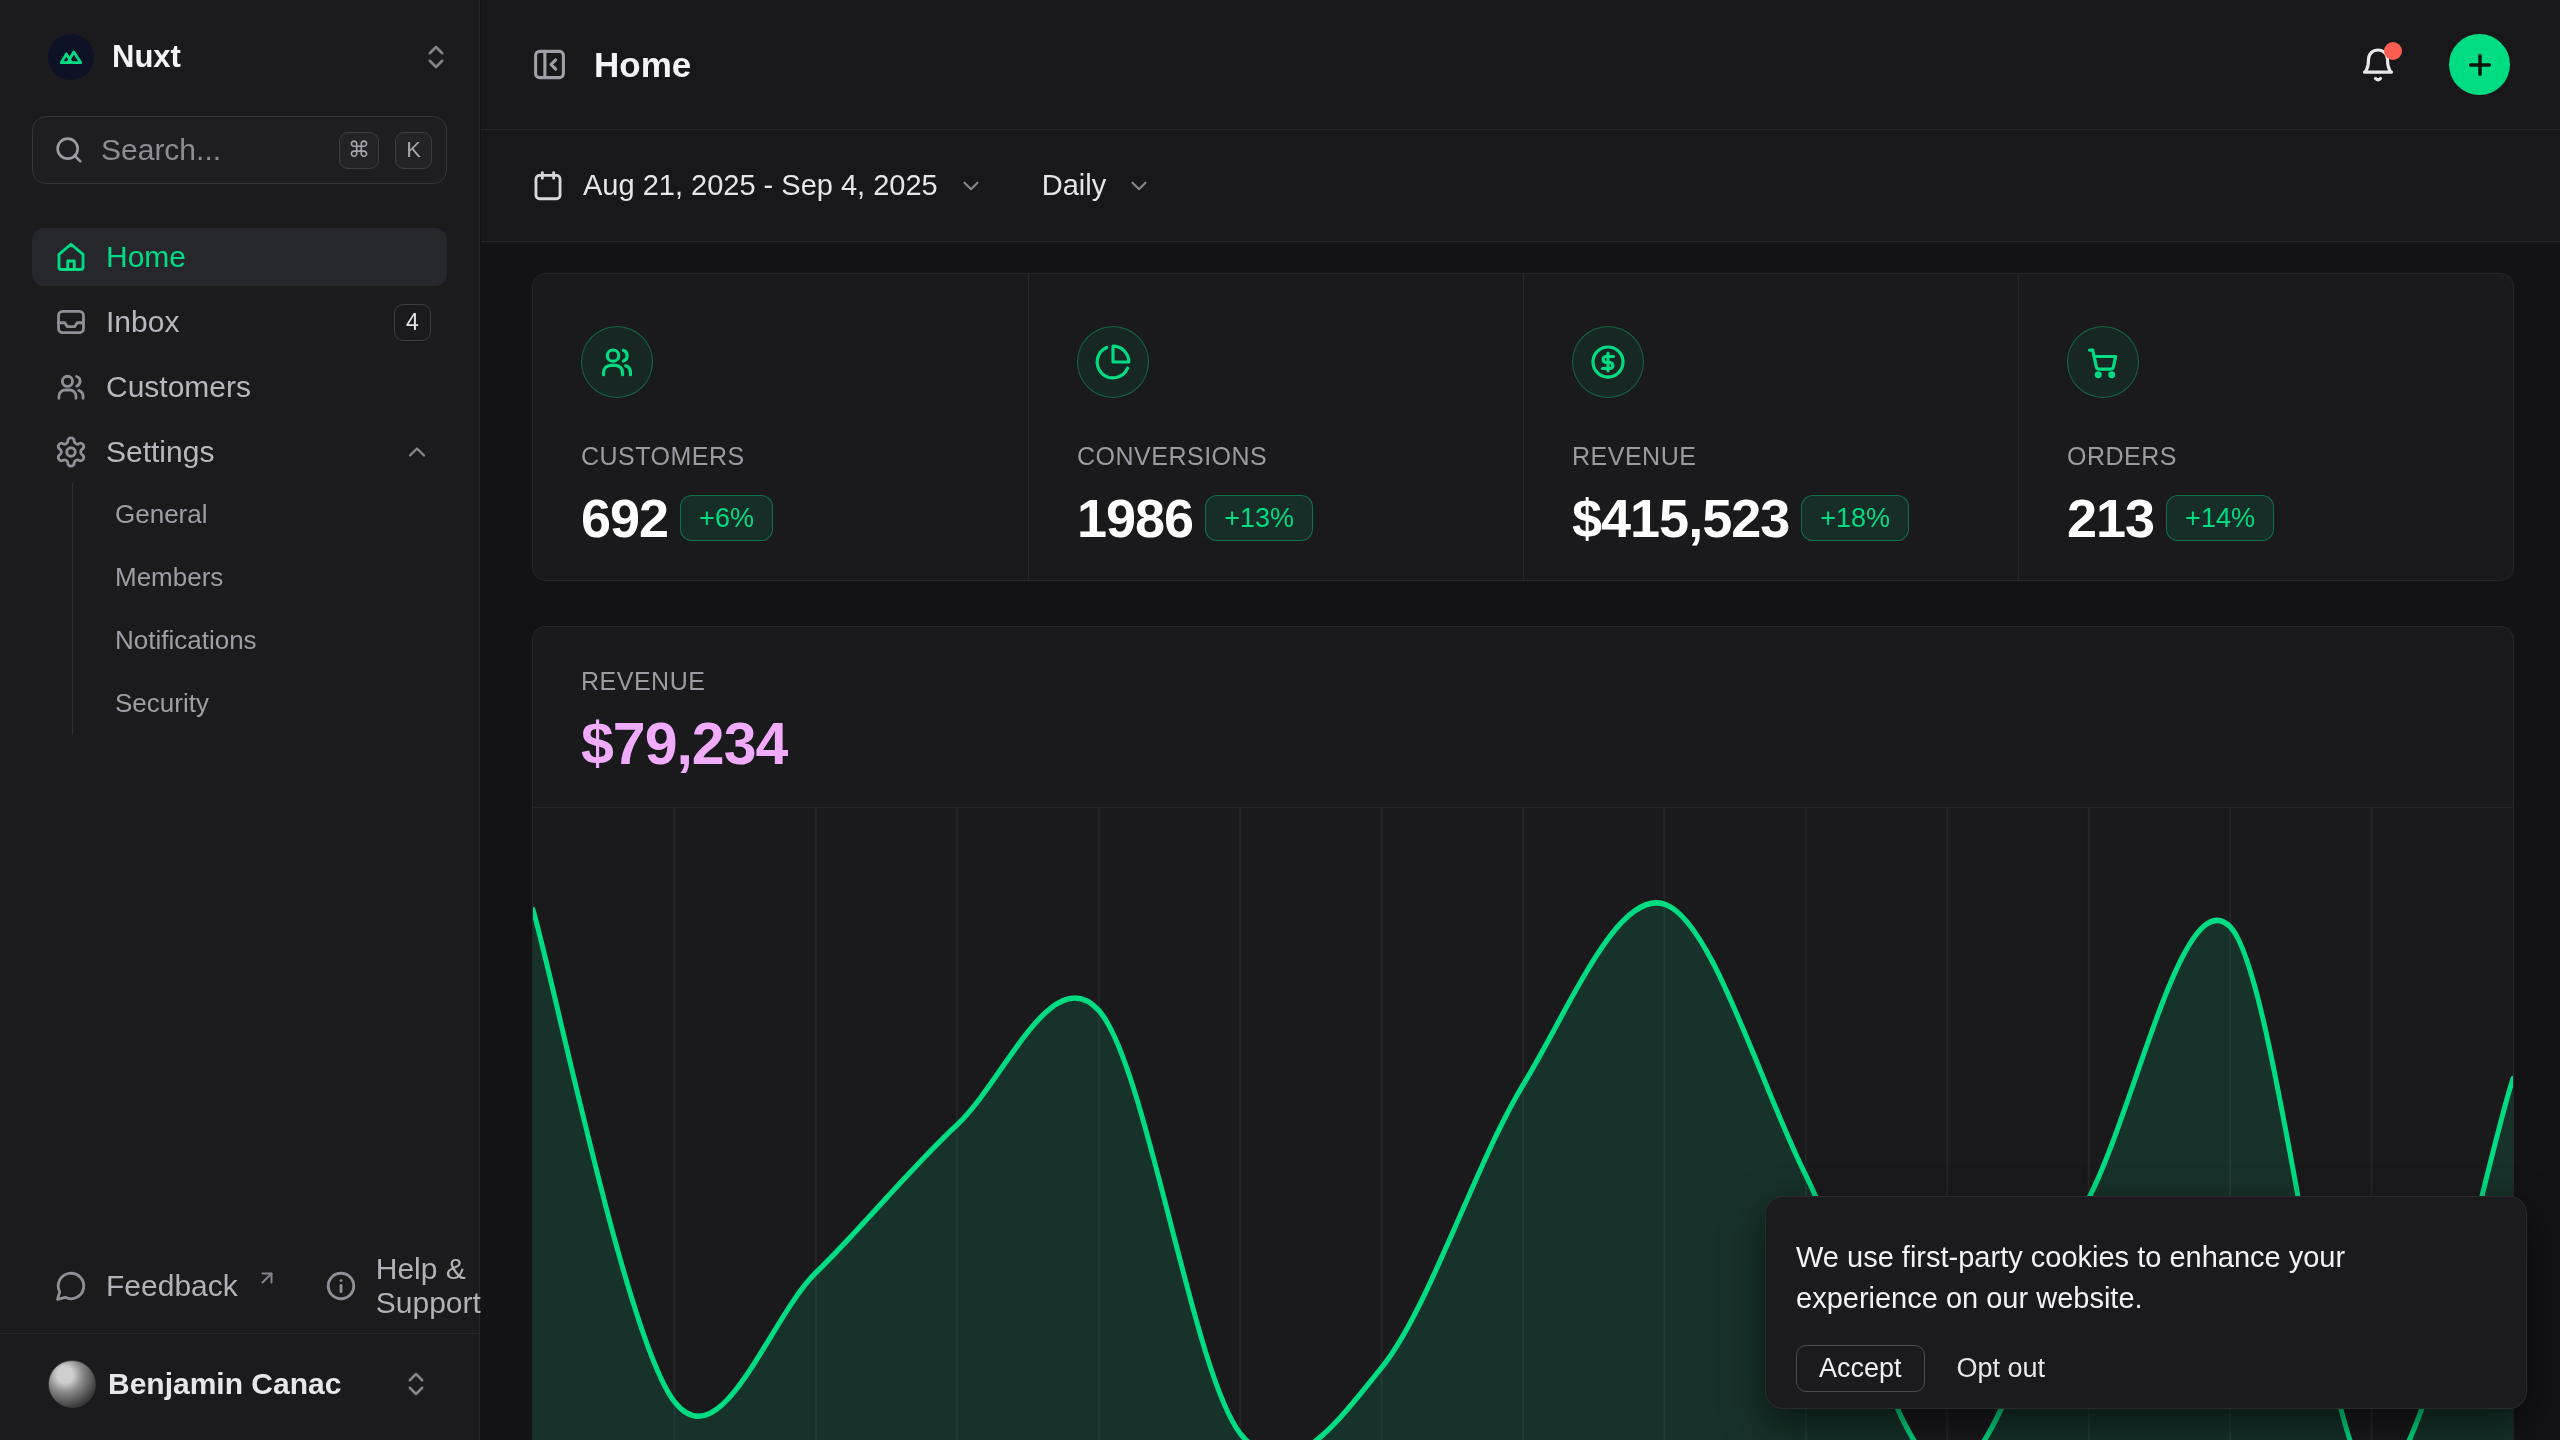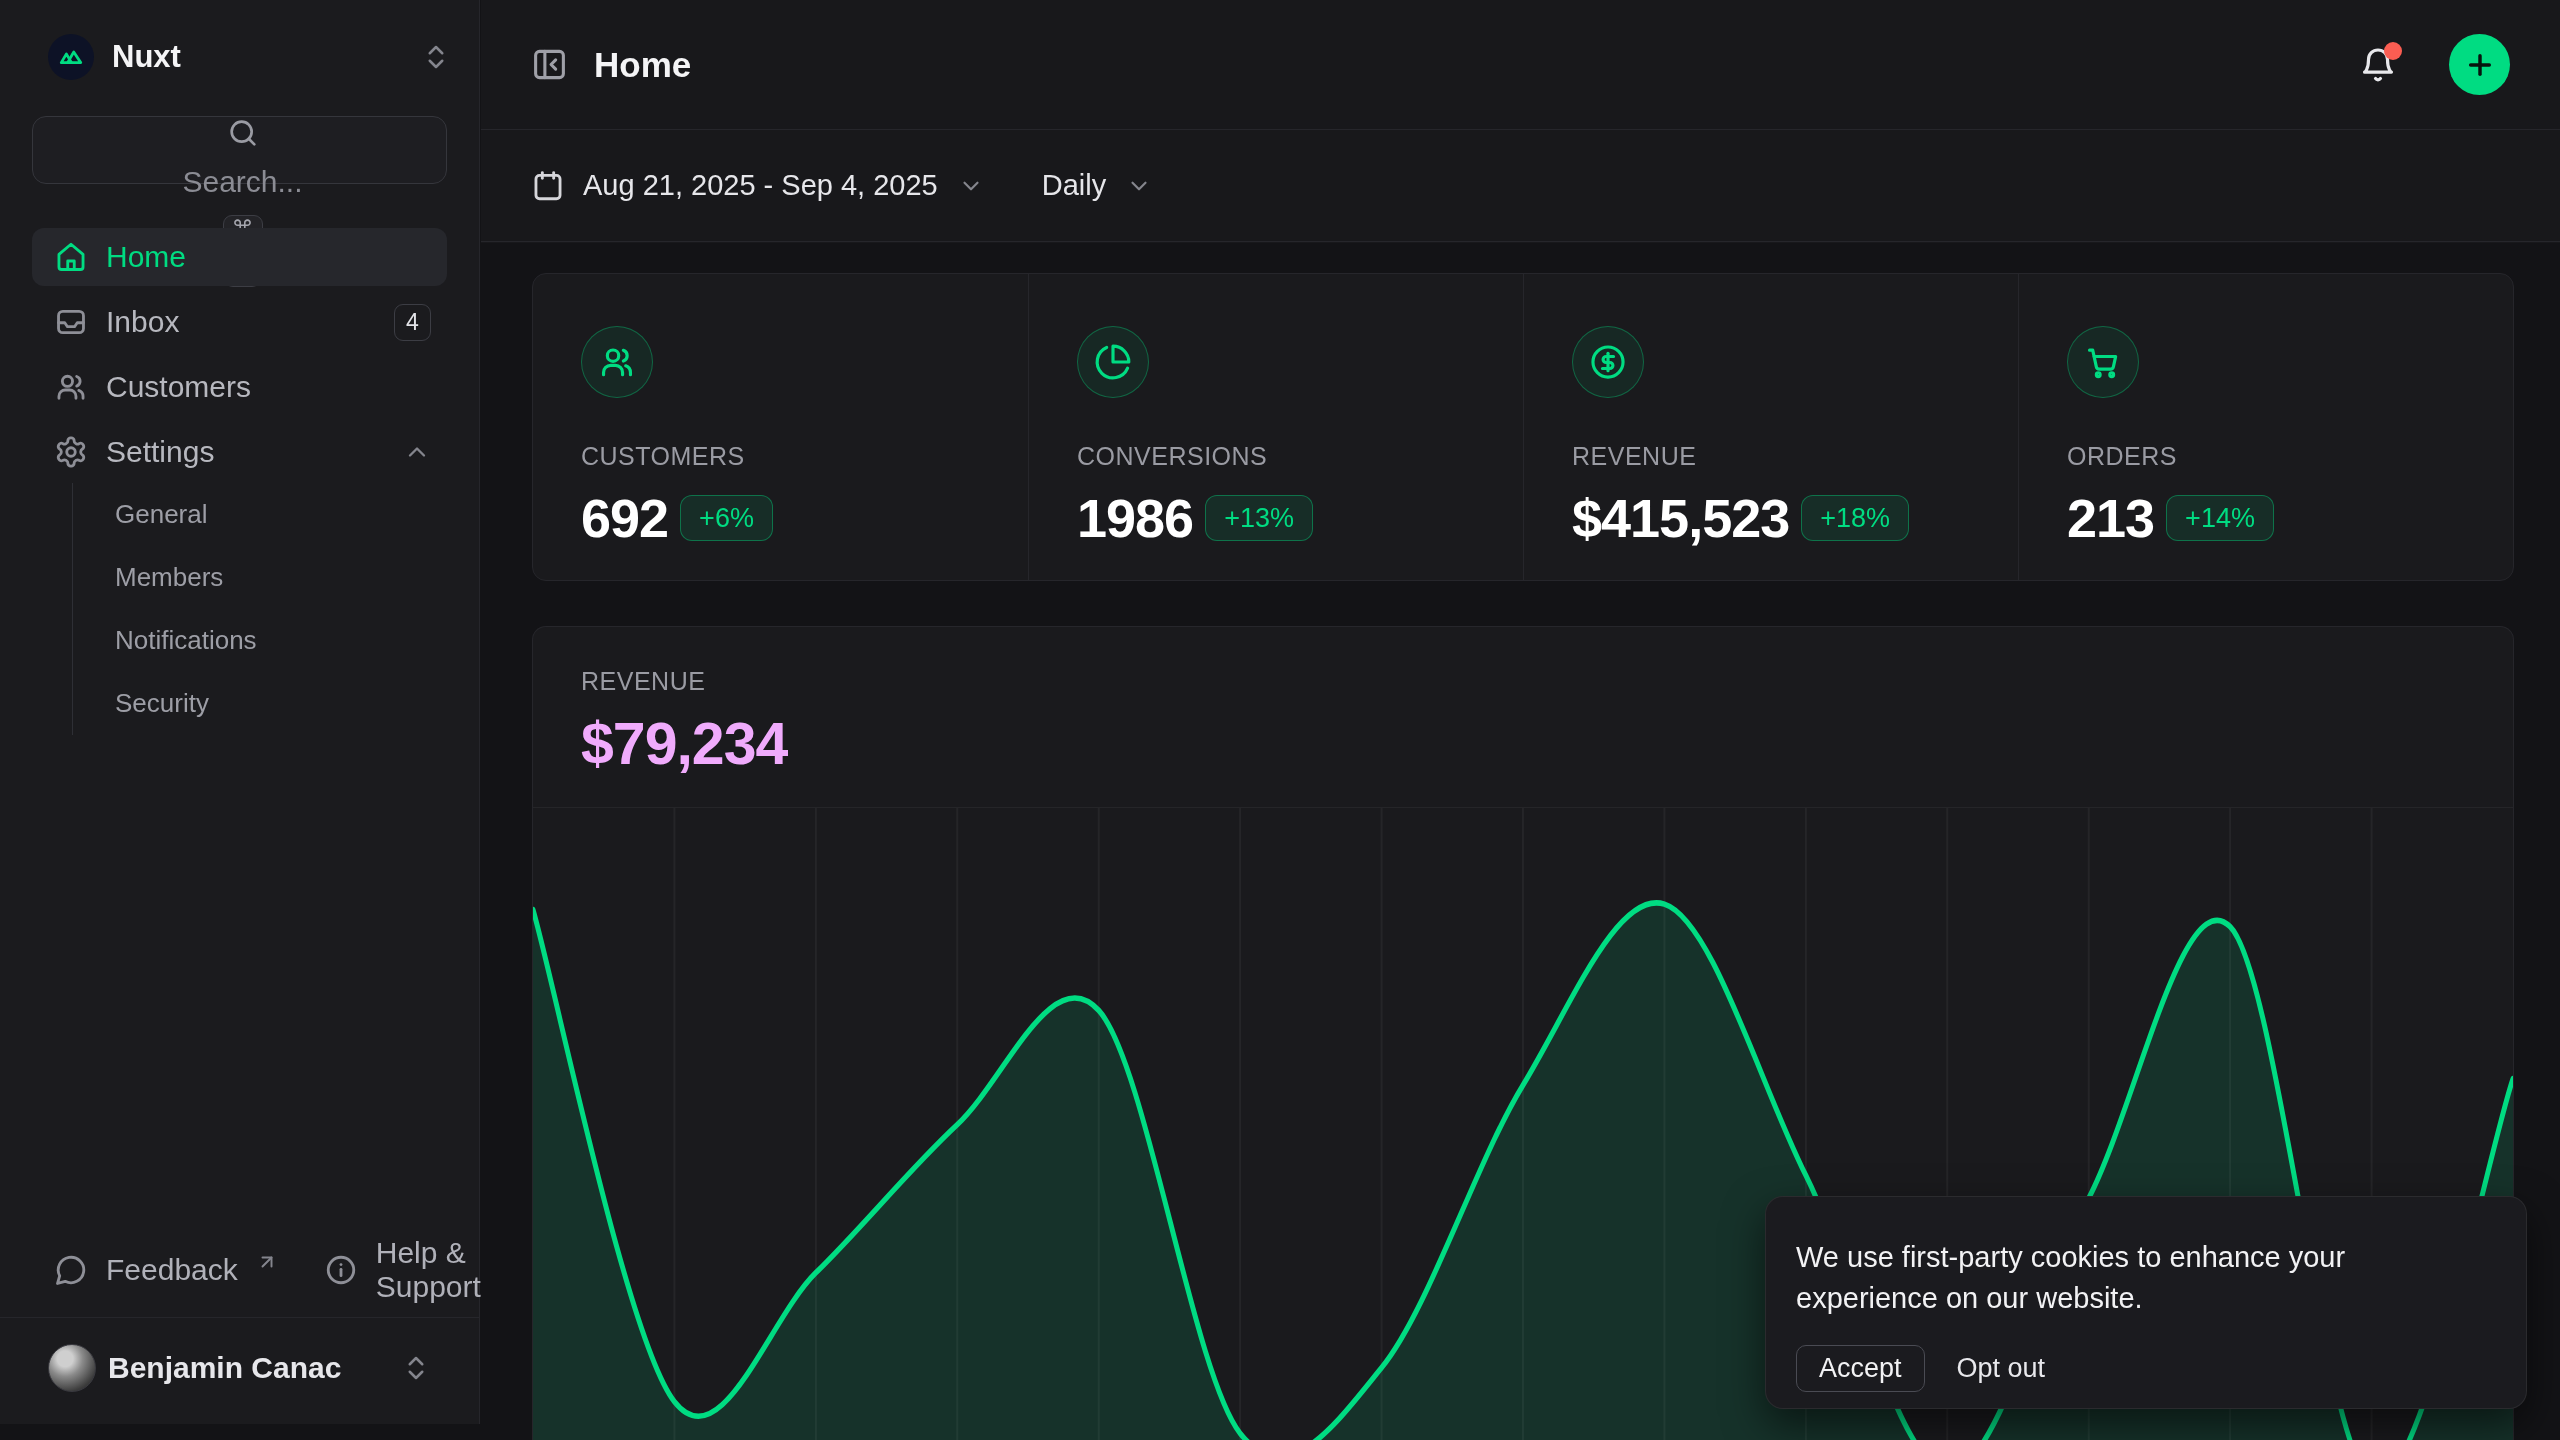--- a/index.html
+++ b/index.html
@@ -15,27 +15,27 @@
     --dim:#9a9ba3;
     --faint:#84858d;
   }
   *{margin:0;padding:0;box-sizing:border-box;}
   html,body{width:2560px;height:1440px;overflow:hidden;}
   body{background:var(--bg);font-family:"Liberation Sans","DejaVu Sans",sans-serif;color:var(--txt);}
   svg{display:block;}
   .ico{stroke:currentColor;fill:none;stroke-width:2;stroke-linecap:round;stroke-linejoin:round;}
 
   
-  .sidebar{position:fixed;left:0;top:0;bottom:16px;width:480px;background:var(--panel);border-right:1px solid var(--border);display:flex;flex-direction:column;}
+  .sidebar{position:fixed;left:0;top:0;bottom:0;width:480px;background:var(--panel);border-right:1px solid var(--border);display:flex;flex-direction:column;}
   .side-head{display:flex;align-items:center;gap:18px;padding:34px 28px 30px 48px;}
   .logo-circle{width:46px;height:46px;border-radius:50%;background:#0d1226;display:flex;align-items:center;justify-content:center;flex:none;}
   .logo-circle svg{width:30px;height:30px;color:var(--green);}
   .brand-name{font-size:31px;font-weight:700;color:#f4f4f6;flex:1;}
   .selector-icon{color:#84858d;}
-  .search-box{margin:6px 32px 0 32px;height:68px;border:1px solid #35363c;border-radius:14px;display:flex;align-items:center;padding:0 14px 0 20px;gap:16px;background:#1e1e22;cursor:pointer;flex-direction:column;}
+  .search-box{margin:6px 32px 0 32px;height:68px;border:1px solid #35363c;border-radius:14px;display:flex;align-items:center;padding:0 14px 0 20px;gap:16px;background:#1e1e22;cursor:pointer;}
   .search-box .mag{color:#9a9ba3;}
   .search-ph{flex:1;font-size:30px;color:#8b8c94;}
   .kbd{min-width:37px;height:37px;border:1px solid #3c3d44;background:#232327;border-radius:9px;color:#a4a5ad;font-size:22px;display:flex;align-items:center;justify-content:center;padding:0 8px;}
   .nav{margin:44px 32px 0 32px;display:flex;flex-direction:column;gap:7px;}
   .nav-item{height:58px;border-radius:12px;display:flex;align-items:center;gap:18px;padding:0 16px 0 22px;color:var(--muted);font-size:30px;cursor:pointer;}
   .nav-item .nico{color:#8e8f97;flex:none;}
   .nav-item.active{background:#26272c;color:var(--green);}
   .nav-item.active .nico{color:var(--green);}
   .nav-item .grow{flex:1;}
   .count-badge{min-width:37px;height:37px;border:1px solid #3c3d44;border-radius:9px;font-size:23px;color:#e3e4e8;display:flex;align-items:center;justify-content:center;padding:0 8px;}

